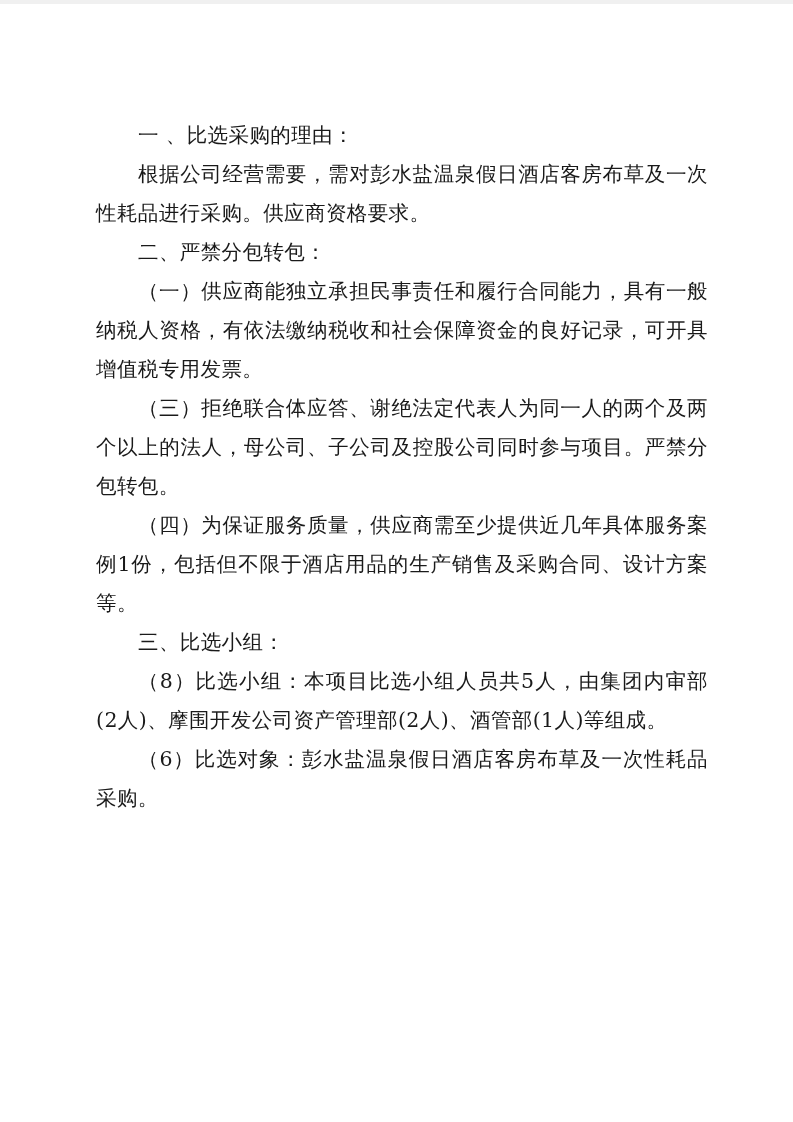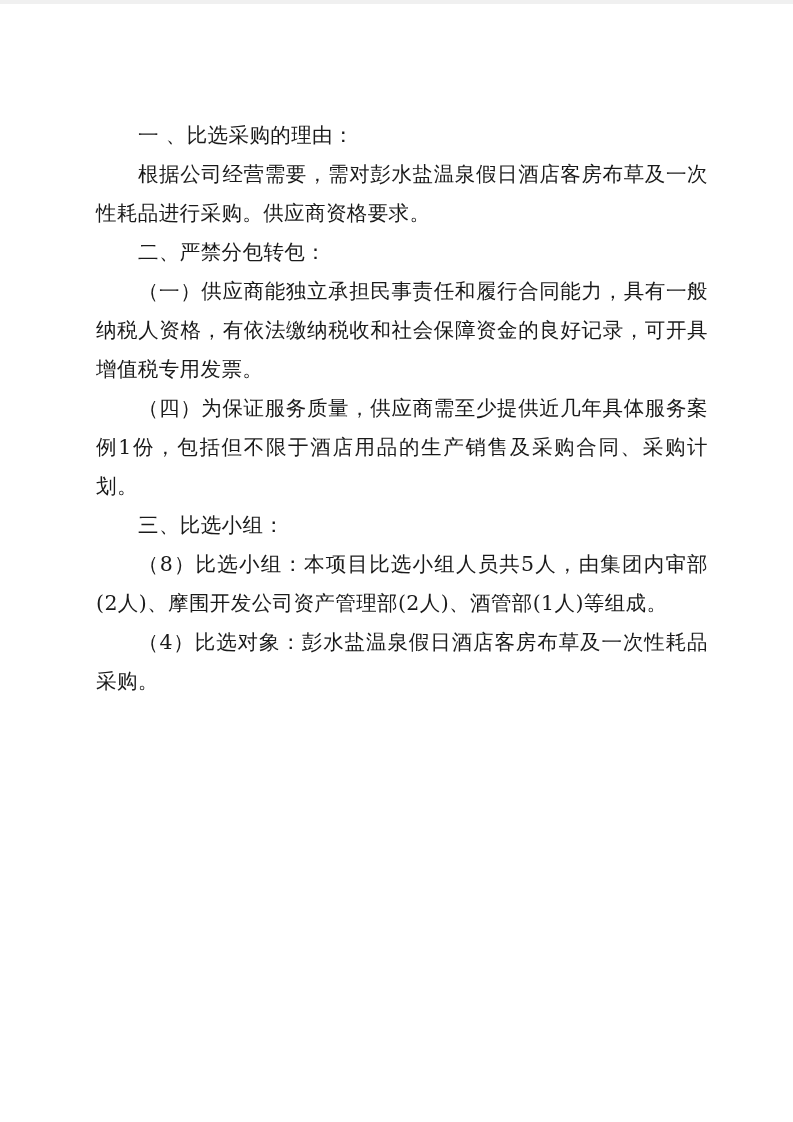--- a/index.html
+++ b/index.html
@@ -39,19 +39,20 @@
 </head>
 <body>
 
 <div class="page">
   <div class="content">
 
     <p class="para indent2">一 、比选采购的理由：</p>
     <p class="para indent2">根据公司经营需要，需对彭水盐温泉假日酒店客房布草及一次性耗品进行采购。供应商资格要求。</p>
     <p class="para indent2">二、严禁分包转包：</p>
     <p class="para indent2">（一）供应商能独立承担民事责任和履行合同能力，具有一般纳税人资格，有依法缴纳税收和社会保障资金的良好记录，可开具增值税专用发票。</p>
-    <p class="para indent2">（四）为保证服务质量，供应商需至少提供近几年具体服务案例1份，包括但不限于酒店用品的生产销售及采购合同、采购计划。</p>
+    <p class="para indent2">（三）拒绝联合体应答、谢绝法定代表人为同一人的两个及两个以上的法人，母公司、子公司及控股公司同时参与项目。严禁分包转包。</p>
+    <p class="para indent2">（四）为保证服务质量，供应商需至少提供近几年具体服务案例1份，包括但不限于酒店用品的生产销售及采购合同、设计方案等。</p>
     <p class="para indent2">三、比选小组：</p>
     <p class="para indent2">（8）比选小组：本项目比选小组人员共5人，由集团内审部(2人)、摩围开发公司资产管理部(2人)、酒管部(1人)等组成。</p>
-    <p class="para indent2">（4）比选对象：彭水盐温泉假日酒店客房布草及一次性耗品采购。</p>
+    <p class="para indent2">（6）比选对象：彭水盐温泉假日酒店客房布草及一次性耗品采购。</p>
 
   </div>
 </div>
 
 </body></html>

